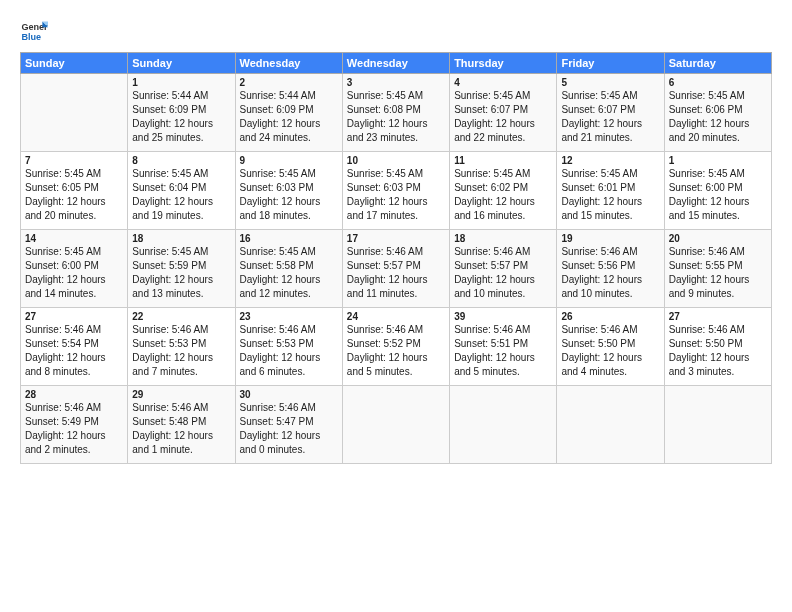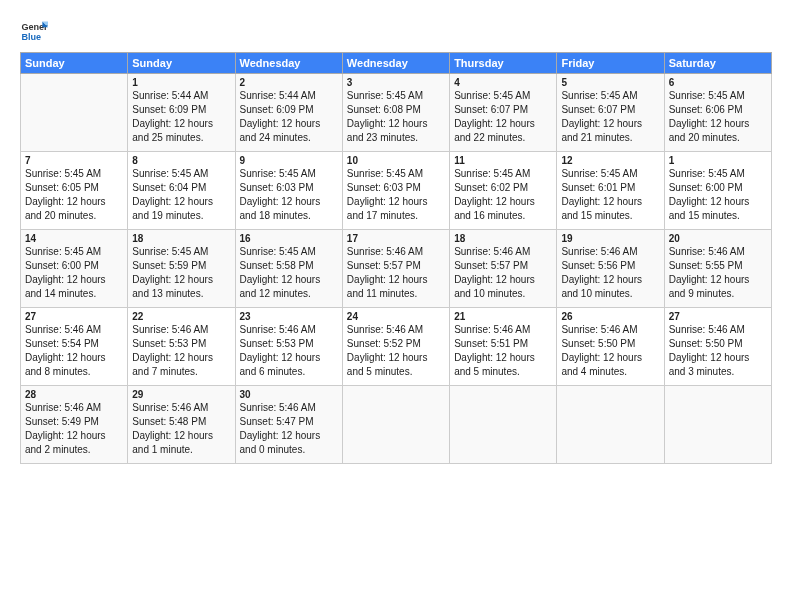--- a/index.html
+++ b/index.html
@@ -282,21 +282,21 @@
 and 6 minutes.</div>
           </td>
           <td>
             <span class="day-num">24</span>
             <div class="day-info" style="white-space: pre-line;">Sunrise: 5:46 AM
 Sunset: 5:52 PM
 Daylight: 12 hours
 and 5 minutes.</div>
           </td>
           <td>
-            <span class="day-num">21</span>
+            <span class="day-num">39</span>
             <div class="day-info" style="white-space: pre-line;">Sunrise: 5:46 AM
 Sunset: 5:51 PM
 Daylight: 12 hours
 and 5 minutes.</div>
           </td>
           <td>
             <span class="day-num">26</span>
             <div class="day-info" style="white-space: pre-line;">Sunrise: 5:46 AM
 Sunset: 5:50 PM
 Daylight: 12 hours

